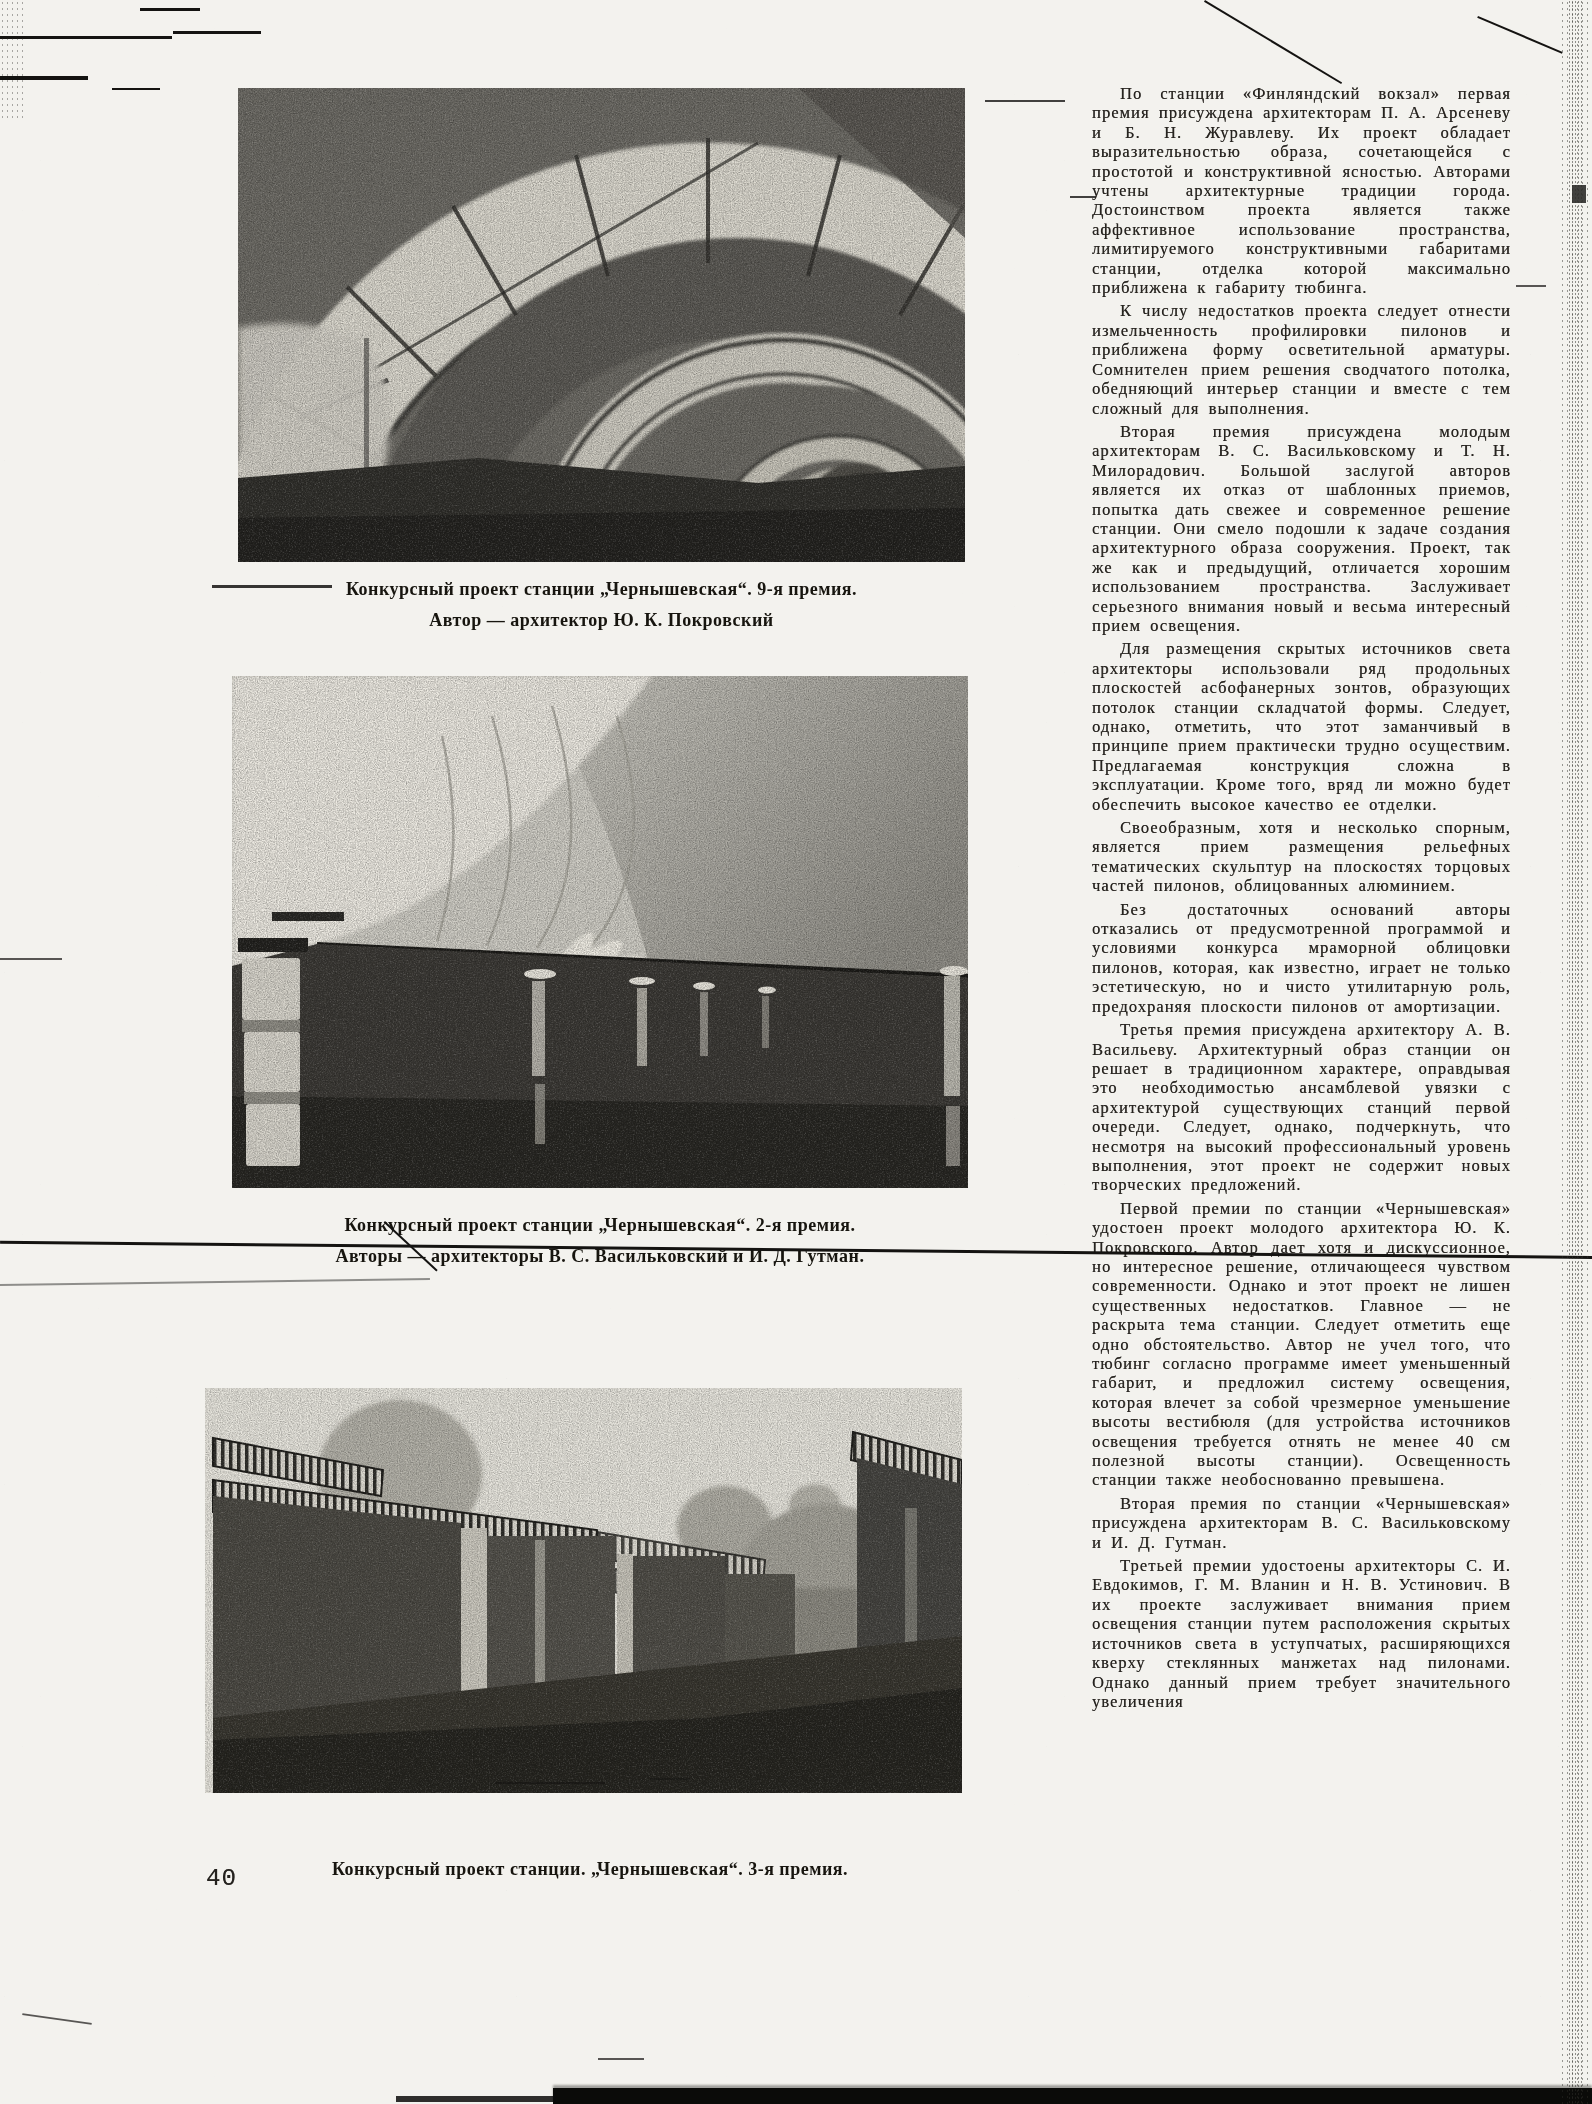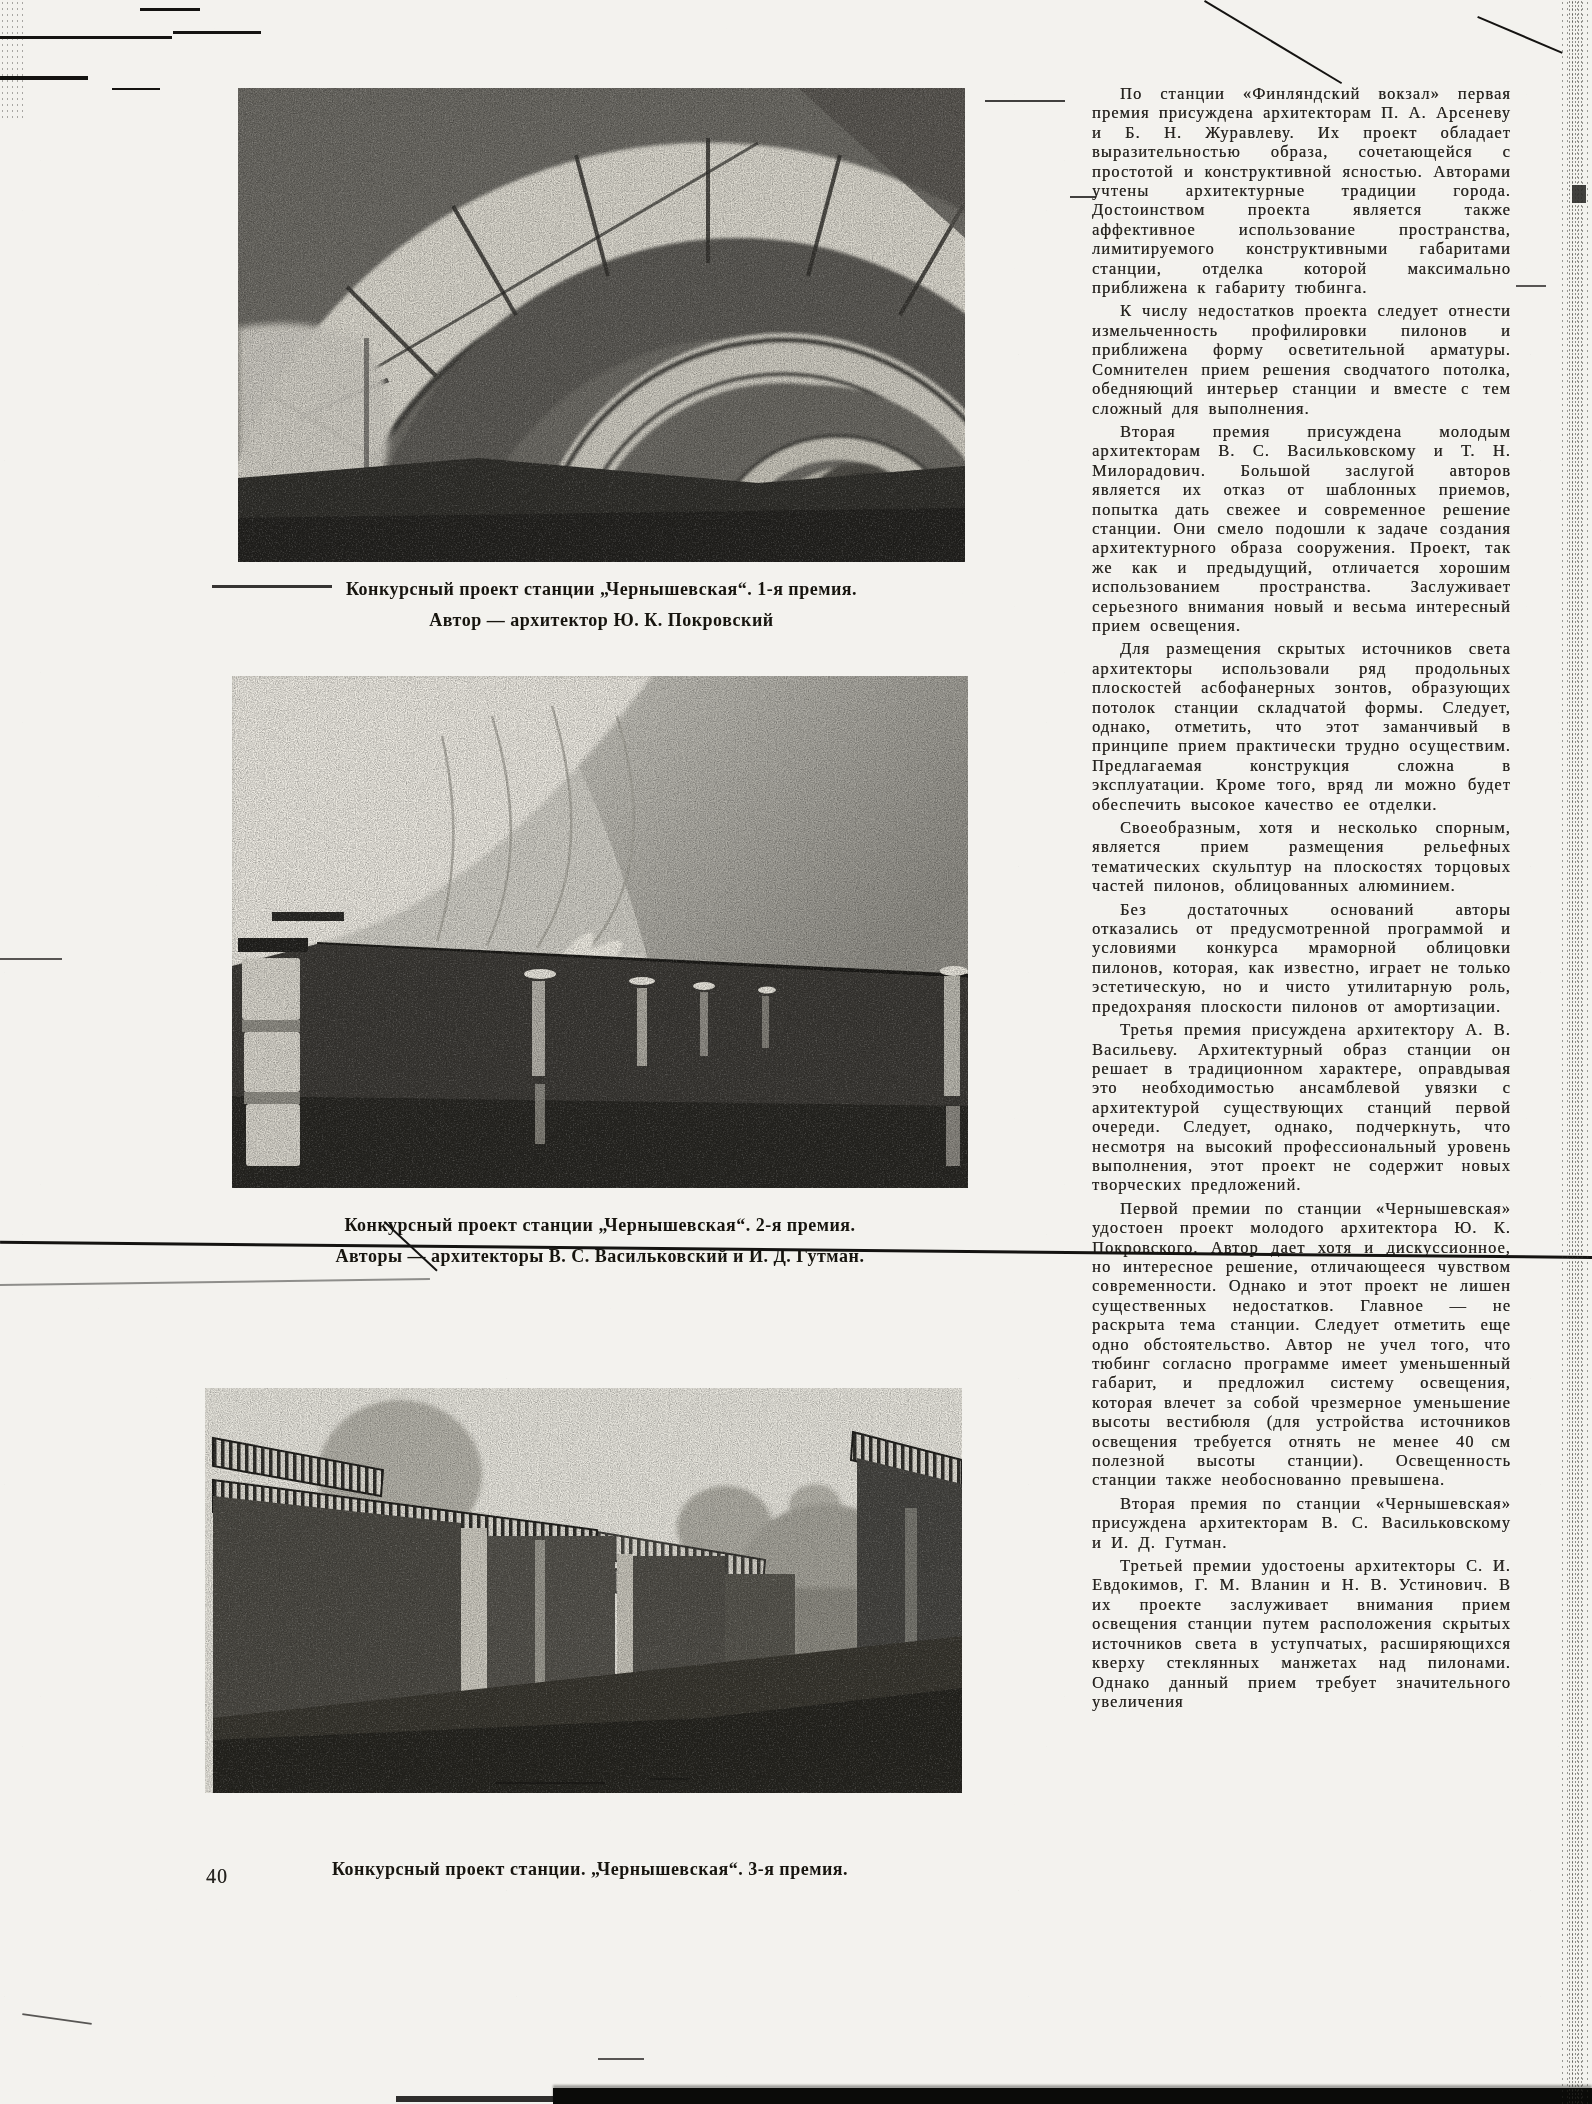--- a/index.html
+++ b/index.html
@@ -19,22 +19,23 @@
   .article{
     position:absolute; left:1088px; top:80px; width:427px;
     font-size:16.5px; line-height:19.4px; letter-spacing:1.05px; word-spacing:4px;
     text-align:justify; color:#26231f;
     text-shadow:0.3px 0.3px 0 rgba(35,32,28,0.65);
   }
   .article p{margin:4px; text-indent:28px;}
   
   .pagenum{
     position:absolute; left:206px; top:1865px;
-    font-size:20px; color:#24221e; letter-spacing:1px;
+    font-size:24px; color:#24221e; letter-spacing:1px;
     text-shadow:0.3px 0.3px 0 rgba(35,32,28,0.6);
+    font-family:Liberation Mono, monospace;
   }
   
   .mark{position:absolute; background:#141311;}
   .noise-strip{
     position:absolute; pointer-events:none;
     background-image:radial-gradient(circle, rgba(45,44,40,0.85) 0.8px, transparent 1.1px);
     background-size:5px 6px; opacity:0.55;
   }
   .noise-strip.dense{background-size:3px 4px; opacity:0.6;}
   .speckle{position:absolute; left:0; top:0; pointer-events:none; opacity:0.65;}
@@ -93,21 +94,21 @@
         <path d="M560,0 L727,0 L727,150 Z" fill="#55534e" opacity="0.8"></path>
         <path d="M0,390 L240,370 L520,395 L727,378 L727,474 L0,474 Z" fill="#31302c"></path>
         <path d="M0,430 L727,420 L727,474 L0,474 Z" fill="#242320"></path>
         <rect width="727" height="474" filter="url(#gd1)" opacity="0.40"></rect>
         <rect width="727" height="474" filter="url(#gl1)" opacity="0.28"></rect>
       </g>
     </svg>
   </div>
 
   <div class="caption" style="left:238px; top:574px; width:727px;">
-    <div>Конкурсный проект станции „Чернышевская“. 1-я премия.</div>
+    <div>Конкурсный проект станции „Чернышевская“. 9-я премия.</div>
     <div>Автор — архитектор Ю. К. Покровский</div>
   </div>
 
   <div class="figure" style="left:232px; top:676px;">
     <svg width="736" height="512" viewBox="0 0 736 512">
       <defs>
         <clipPath id="c2">
             <rect width="736" height="512"></rect>
           </clipPath>
         <linearGradient id="g2a" x1="0" y1="0" x2="1" y2="0.6">

